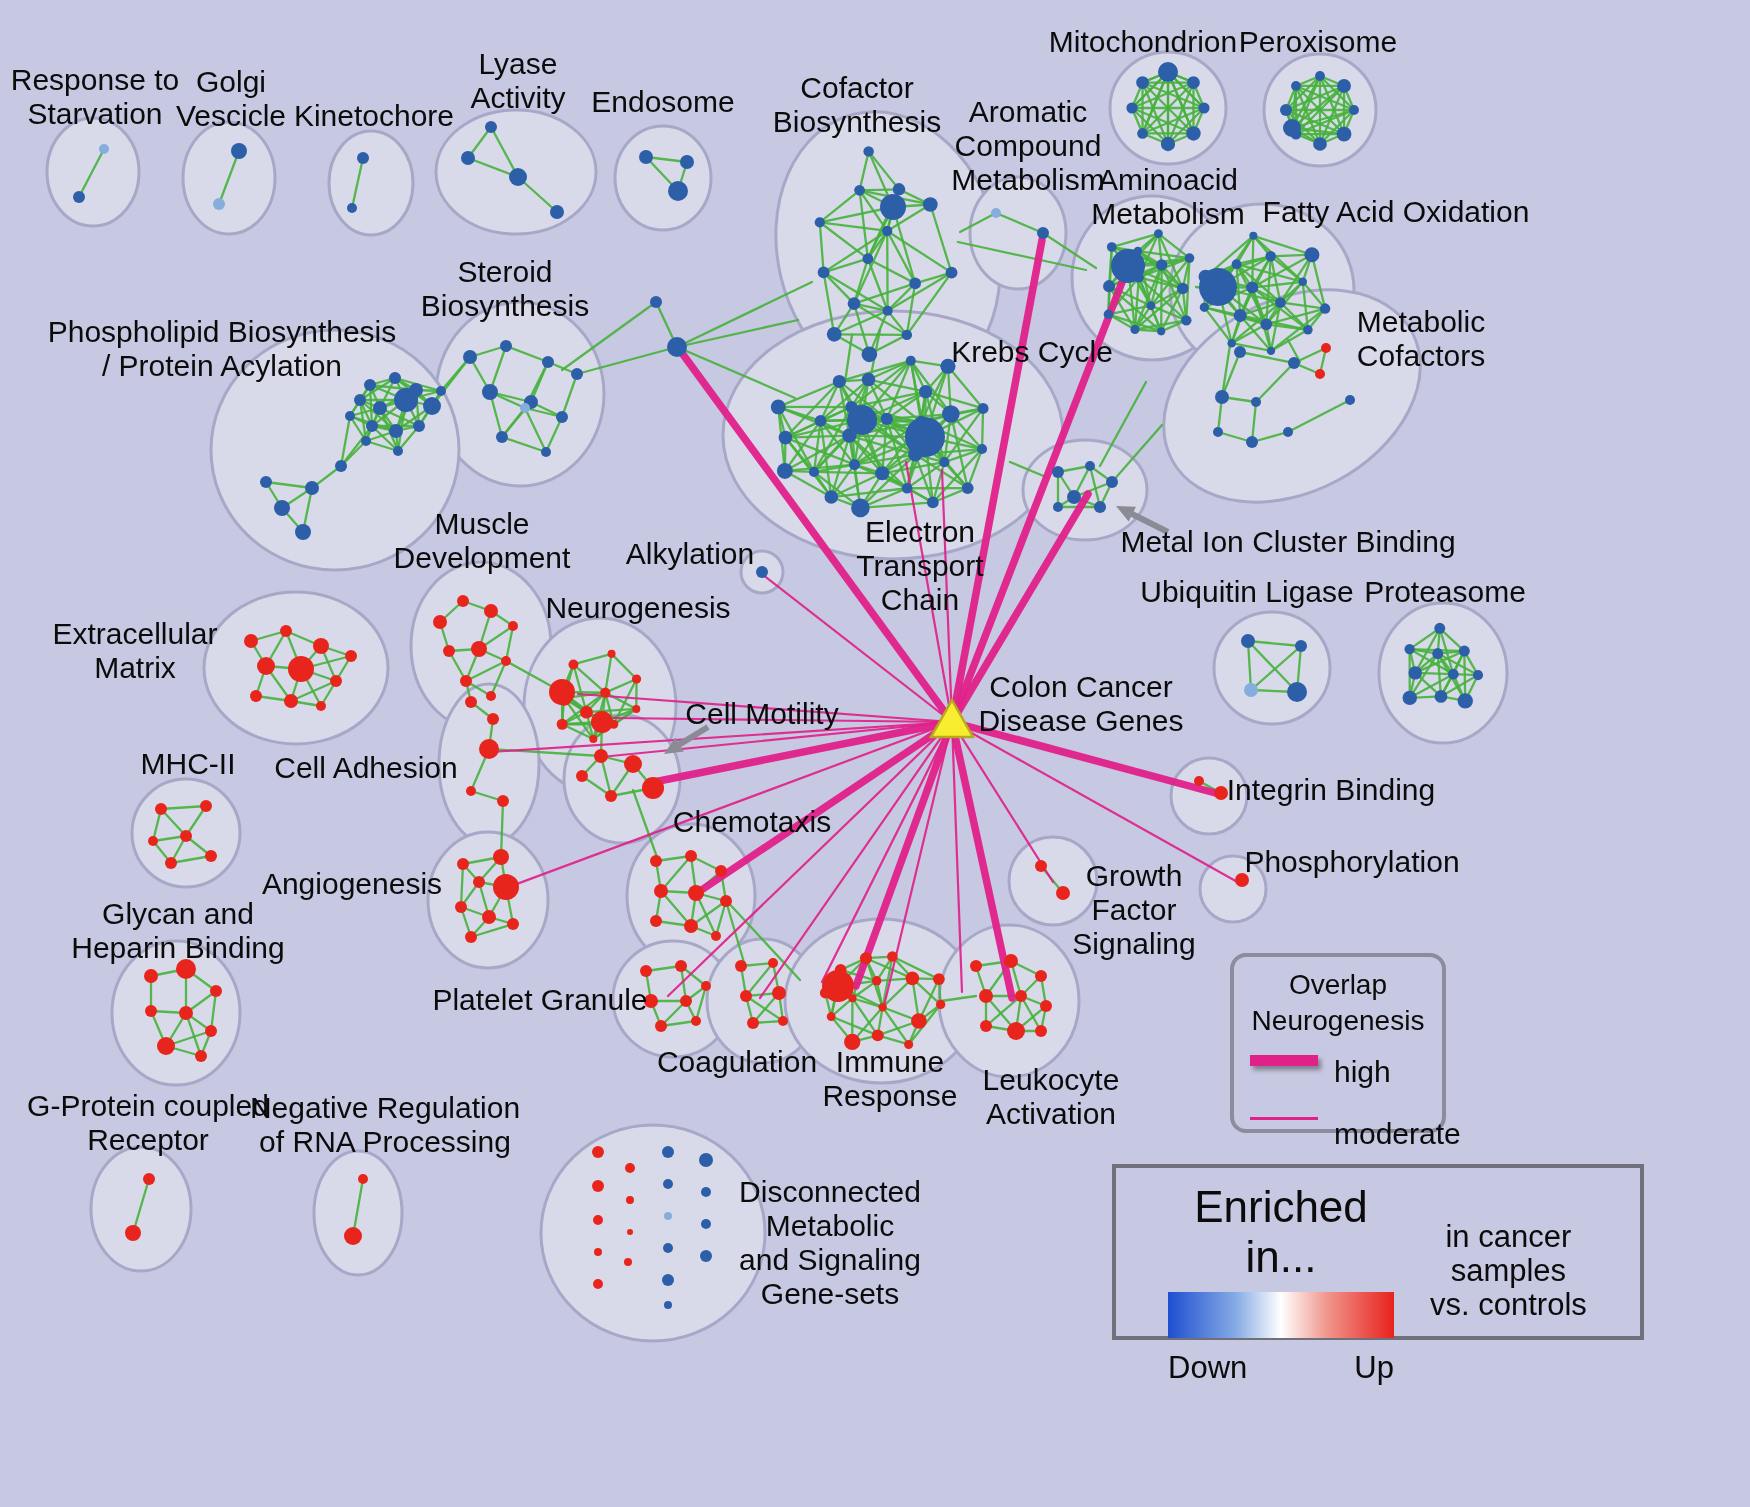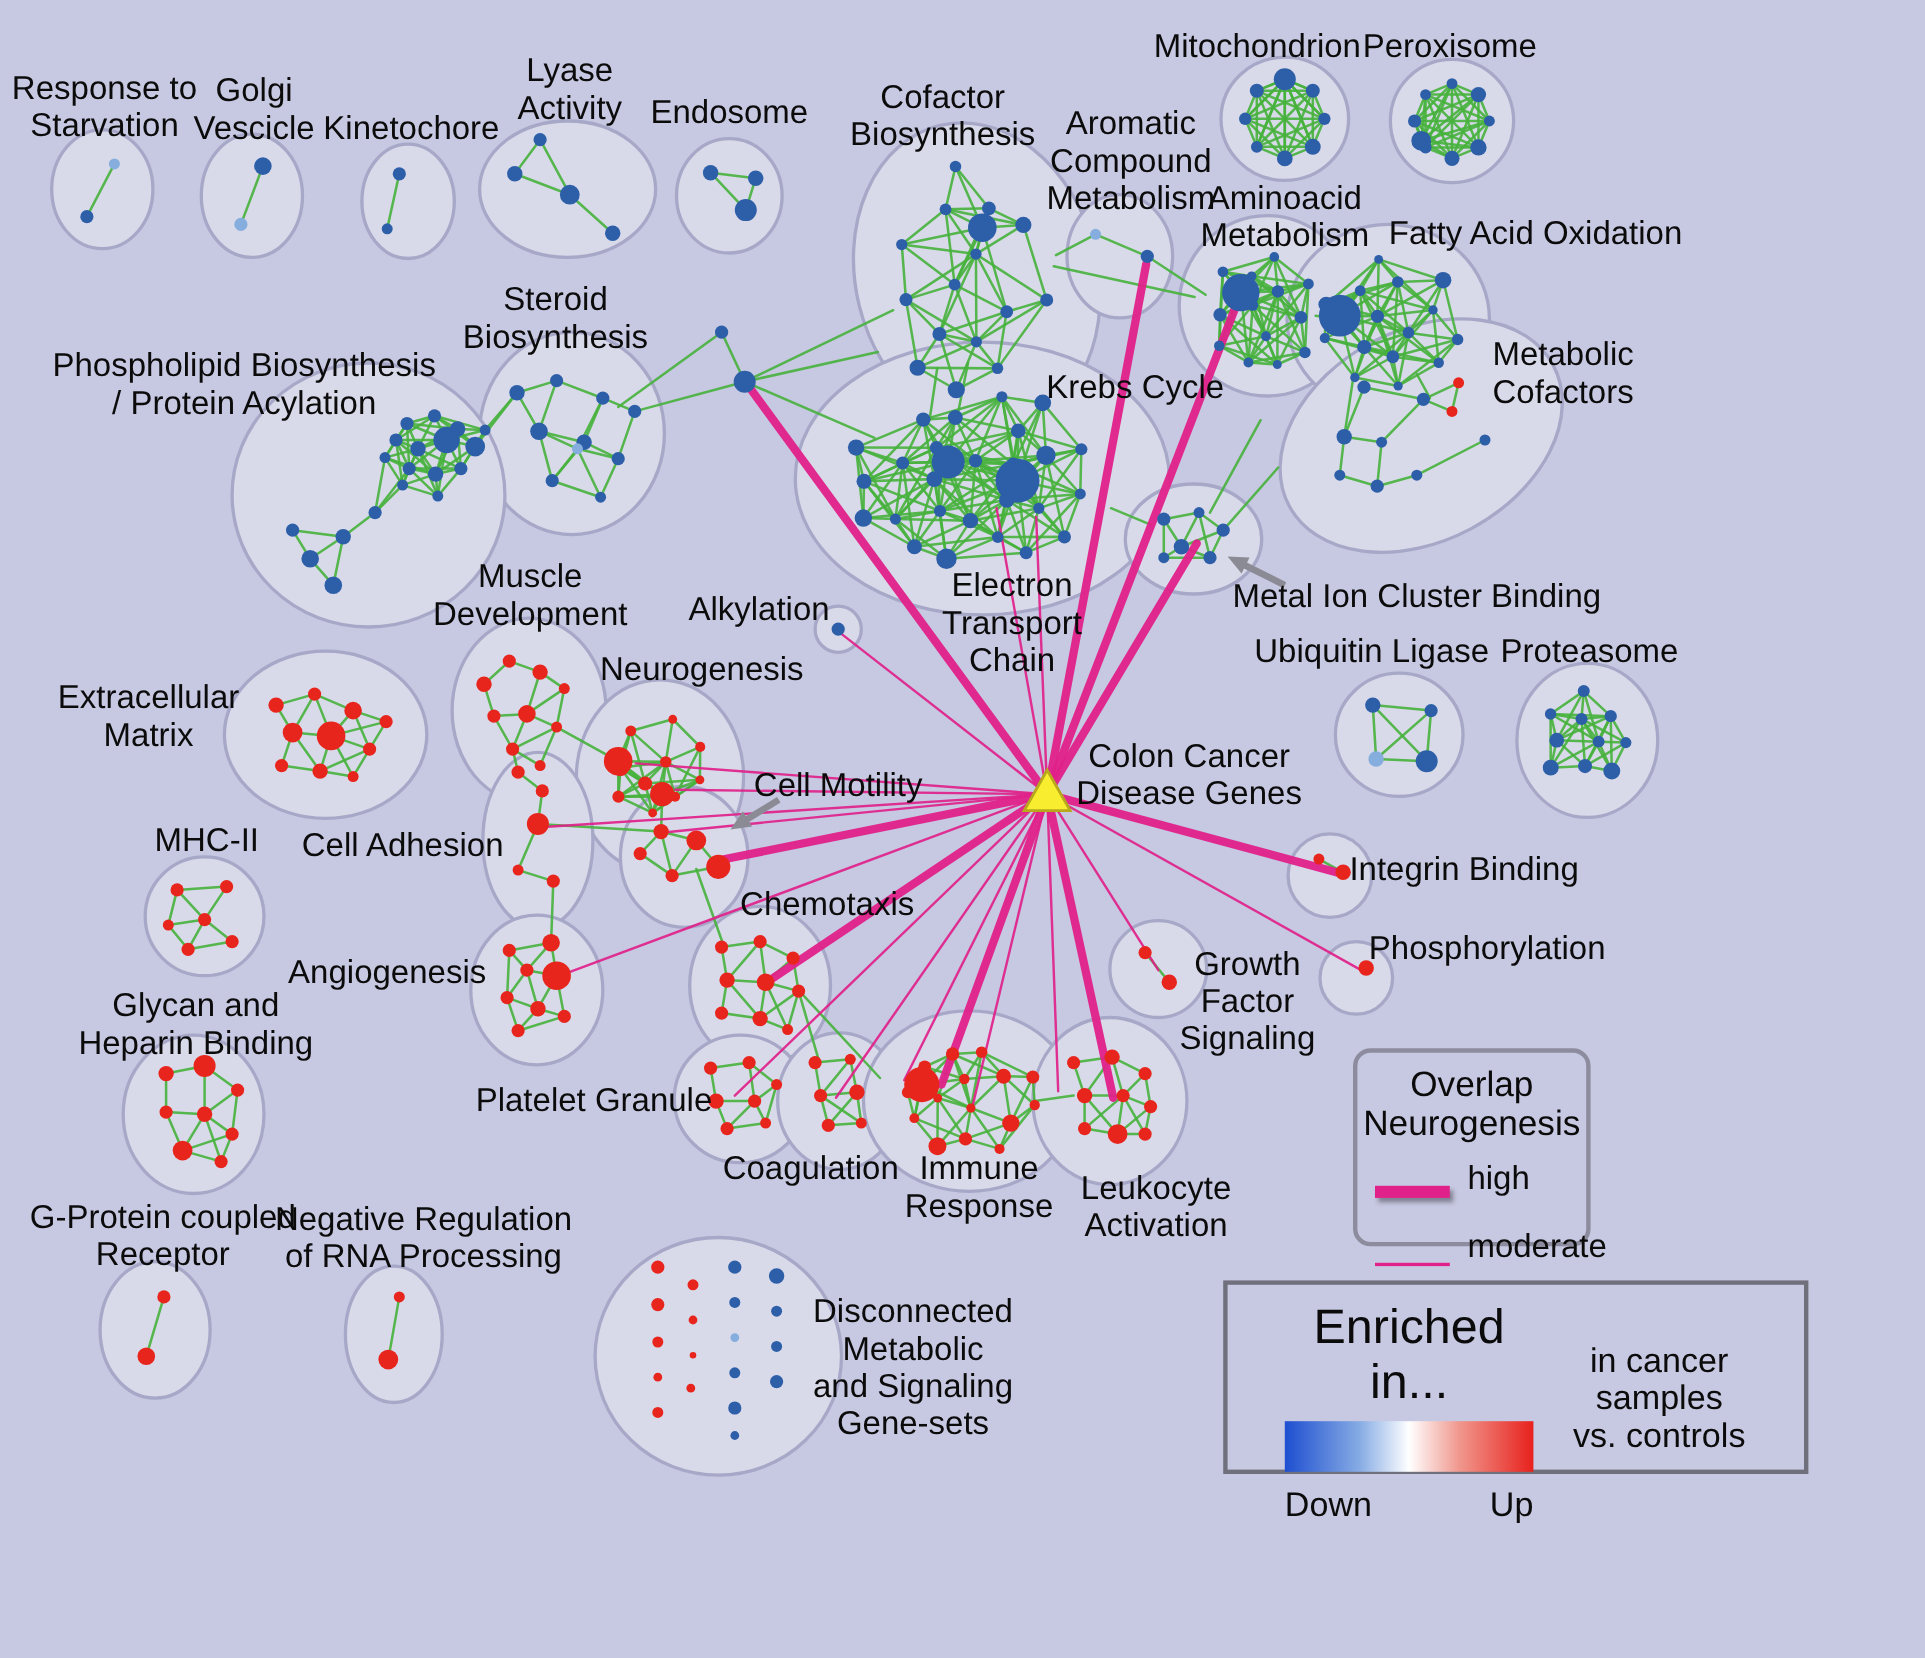--- a/index.html
+++ b/index.html
@@ -3,22 +3,22 @@
 <meta charset="utf-8">
 <style>
   * { box-sizing: border-box; }
   body { margin:0; background:#c7c8e1; font-family:"Liberation Sans", sans-serif; }
   .stage { position:relative; width:1750px; height:1507px; background:#c7c8e1; overflow:hidden; }
   svg text { font-family:"Liberation Sans", sans-serif; fill:#0b0b0b; }
   .legend-overlap {
     position:absolute; left:1230px; top:953px; width:216px; height:180px;
     border:4px solid #8c8c9e; border-radius:16px;
   }
-  .lo-title { font-size:32px; text-align:center; margin-top:10px; line-height:36px; color:#0b0b0b; }
-  .lo-row { display:flex; align-items:flex-end; margin-left:16px; }
+  .lo-title { font-size:28px; text-align:center; margin-top:10px; line-height:36px; color:#0b0b0b; }
+  .lo-row { display:flex; align-items:flex-start; margin-left:16px; }
   .lo-row.first { margin-top:16px; }
   .lo-row.second { margin-top:28px; }
   .swatch { width:68px; flex:0 0 68px; }
   .bar-high { height:11px; background:#e0218a; box-shadow:3px 4px 4px rgba(70,70,80,0.55); }
   .bar-moderate { height:3px; background:#e0218a; }
   .lo-label { margin-left:16px; font-size:30px; color:#0b0b0b; }
   .legend-enriched {
     position:absolute; left:1112px; top:1164px; width:532px; height:176px;
     border:4px solid #70707c;
   }

